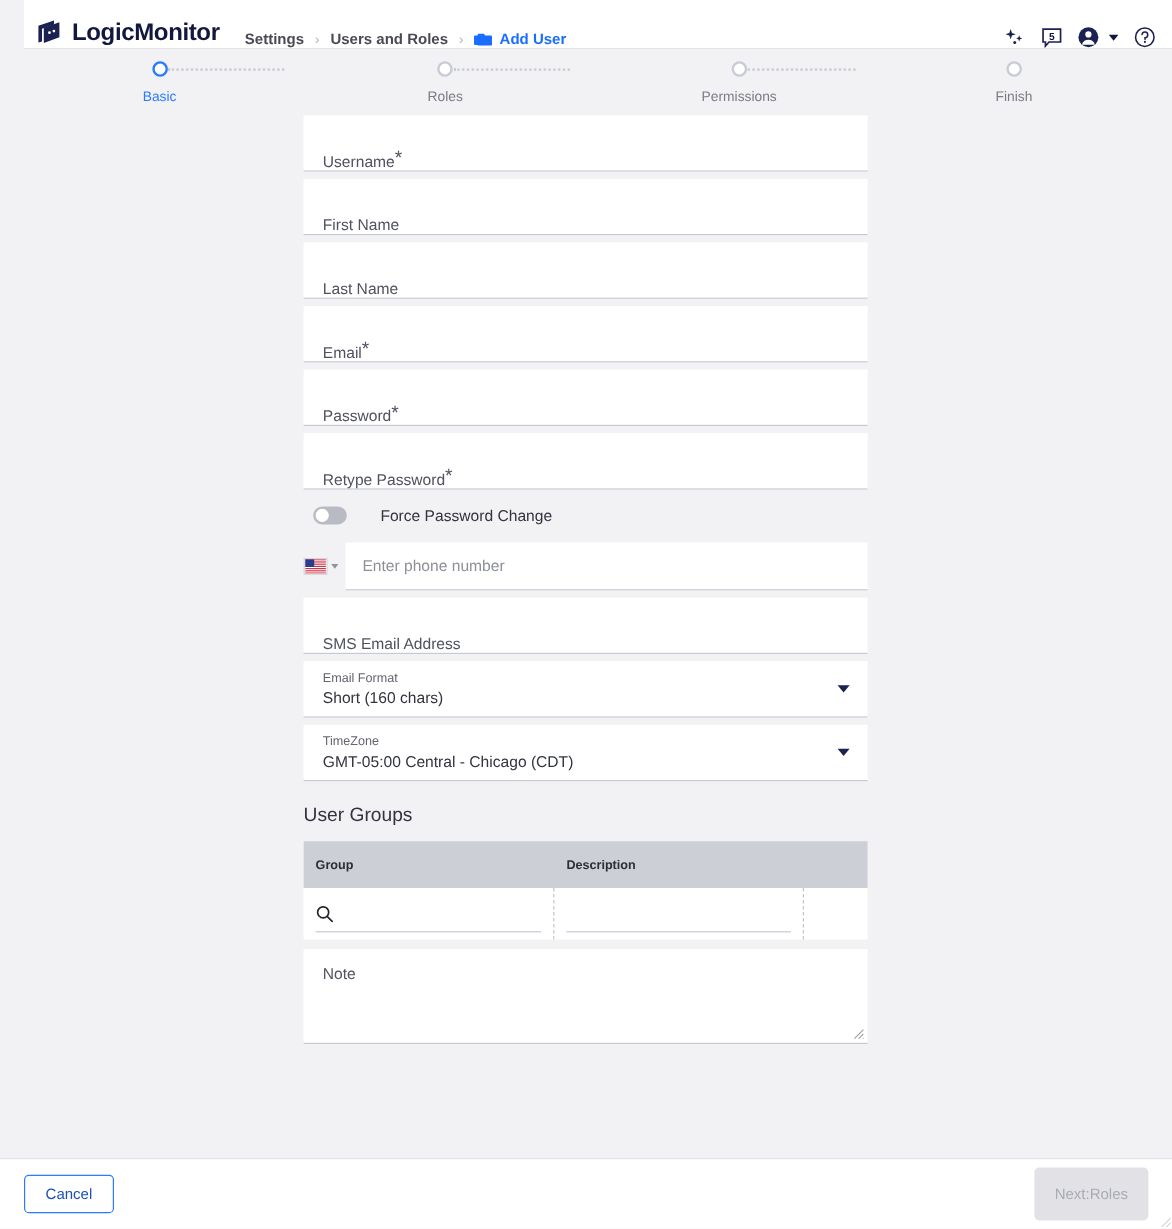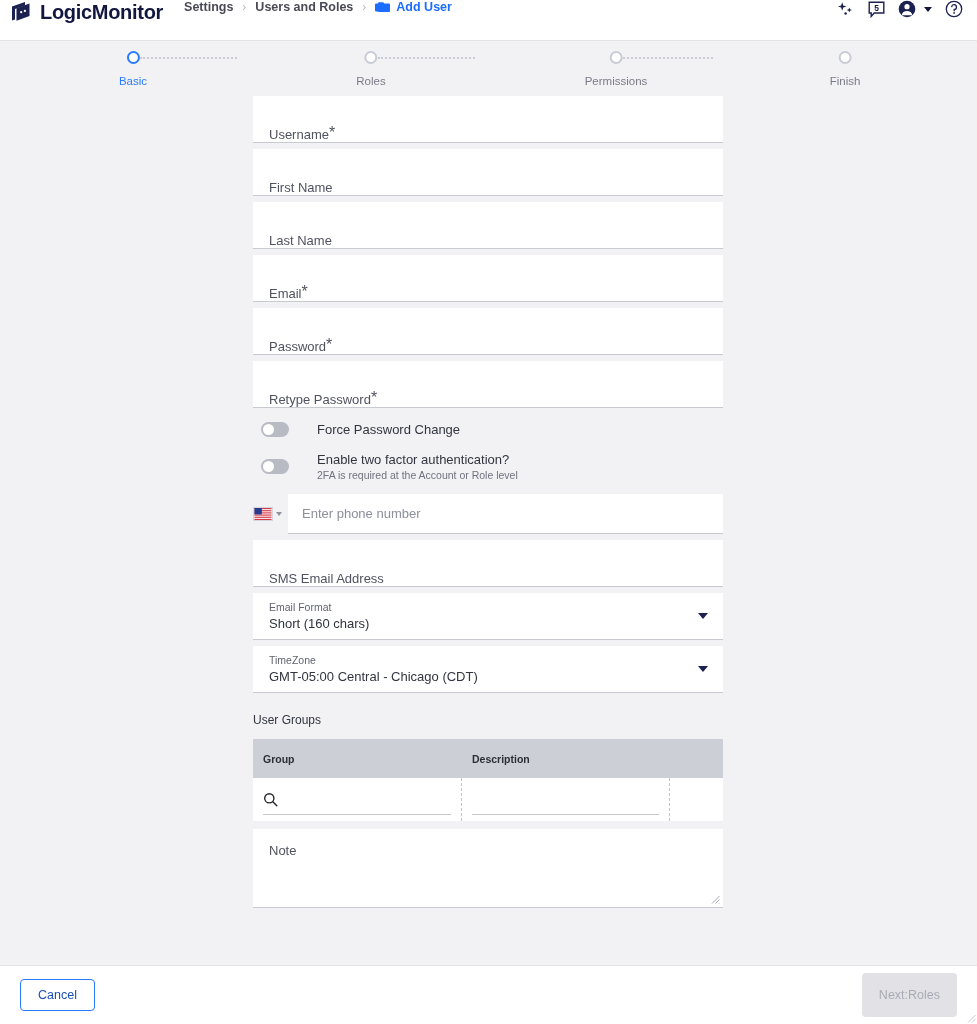--- a/index.html
+++ b/index.html
@@ -7,23 +7,23 @@
     width: 977px; height: 1024px;
     font-family: "Liberation Sans", sans-serif;
     background: #f2f2f4;
     overflow: hidden;
   }
   .app { position: relative; width: 977px; height: 1024px; display: flex; flex-direction: column; }
 
   
   .topbar {
     height: 41px; min-height: 41px; background: #ffffff;
-    display: flex; align-items: flex-start; padding: 0 14px 0 9px;
+    display: flex; align-items: flex-end; padding: 0 14px 0 9px;
     border-bottom: 1px solid #e3e3e7;
-    position: relative; z-index: 5;
+    position: relative; z-index: 5; margin-left: 20px;
   }
   .logo-wrap { display: flex; align-items: center; gap: 6px; }
   .logo-mark { width: 25px; height: 25px; display: block; }
   .logo-text { font-size: 20px; font-weight: bold; color: #12173f; letter-spacing: -0.3px; }
   .crumbs { display: flex; align-items: center; gap: 9px; margin-left: 21px; }
   .crumb { font-size: 12.5px; color: #4a4a57; font-weight: bold; }
   .crumb-sep { font-size: 12px; color: #b6b6bf; }
   .crumb-current { font-size: 12.5px; color: #1a6dff; font-weight: bold; }
   .crumb-current-wrap { display: flex; align-items: center; gap: 6px; }
   .folder-icon { width: 15px; height: 13px; display: block; }
@@ -106,21 +106,21 @@
   }
   .select-inner { display: flex; flex-direction: column; justify-content: center; gap: 3px; }
   .select-label { font-size: 10.5px; color: #62646f; }
   .select-value { font-size: 13px; color: #32343f; }
   .caret-nav {
     position: absolute; right: 15px; top: 50%; transform: translateY(-50%);
     width: 0; height: 0; border-left: 5px solid transparent; border-right: 5px solid transparent;
     border-top: 6px solid #1b2150;
   }
 
-  .section-title { font-size: 12px; color: #32343f; margin: 20px 0 12px 0; font-weight: normal; }
+  .section-title { font-size: 16px; color: #32343f; margin: 20px 0 12px 0; font-weight: normal; }
 
   .ug-table { width: 100%; background: #ffffff; margin-bottom: 8px; }
   .ug-head { display: flex; background: #cdcfd6; height: 39px; align-items: center; }
   .ug-th { font-size: 10.5px; font-weight: bold; color: #2c2e38; padding-left: 10px; }
   .ug-th.c1 { width: 209px; }
   .ug-th.c2 { width: 208px; }
   .ug-th.c3 { flex: 1; }
   .ug-row { display: flex; height: 43px; }
   .ug-cell { display: flex; align-items: center; padding: 0 10px; position: relative; }
   .ug-cell.c1 { width: 209px; border-right: 1px dashed #c3c5cd; }
@@ -267,29 +267,20 @@
         <span class="req">*</span>
       </div>
 
       <div class="toggle-row first">
         <span class="toggle">
             <span class="knob"></span>
           </span>
         <span class="toggle-text-main">Force Password Change</span>
       </div>
 
-      <div class="toggle-row second">
-        <span class="toggle">
-            <span class="knob"></span>
-          </span>
-        <span>
-          <div class="toggle-text-main">Enable two factor authentication?</div>
-          <div class="toggle-sub">2FA is required at the Account or Role level</div>
-        </span>
-      </div>
 
       <div class="phone-row">
         <div class="flag-select">
           <svg class="flag" viewBox="0 0 20 14">
             <rect width="20" height="14" fill="#ffffff"></rect>
             <g fill="#d02b3c">
               <rect y="0" width="20" height="1.08"></rect>
                 <rect y="2.15" width="20" height="1.08"></rect>
               <rect y="4.3" width="20" height="1.08"></rect>
                 <rect y="6.46" width="20" height="1.08"></rect>

